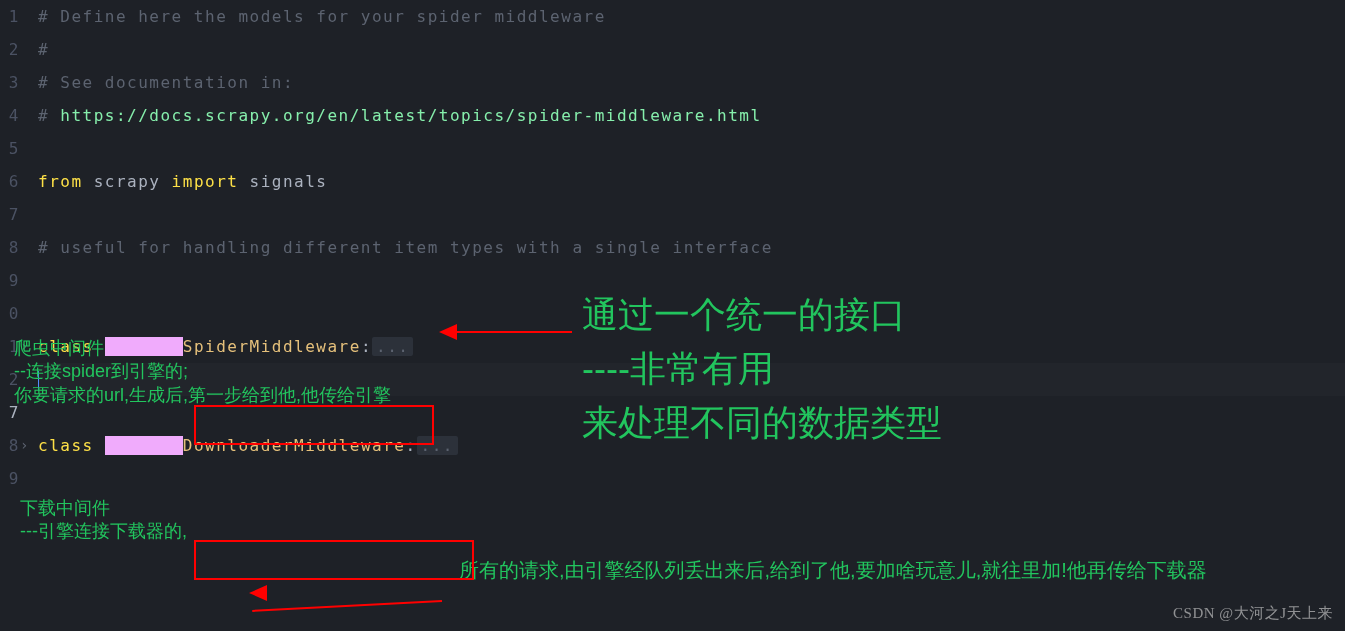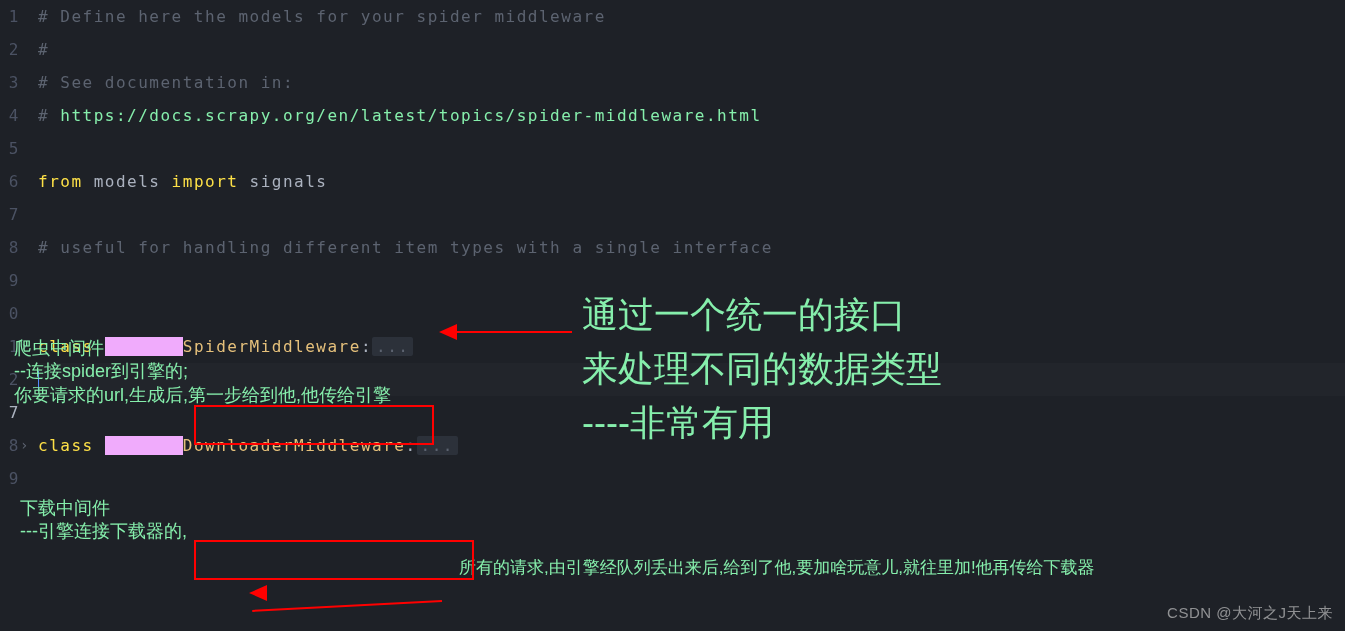--- a/index.html
+++ b/index.html
@@ -73,35 +73,35 @@
       background: #528bff;
       vertical-align: middle;
     }
     .current-line-num {
       color: #abb2bf !important;
     }
     
     
     .annotation {
       position: absolute;
-      color: #86efac;
+      color: #22c55e;
       font-family: 'Microsoft YaHei', sans-serif;
       letter-spacing: 0;
       pointer-events: none;
     }
     .big-text {
       font-size: 36px;
       line-height: 1.5;
     }
     .small-text {
       font-size: 18px;
       line-height: 1.3;
     }
     .tiny-text {
-      font-size: 17px;
+      font-size: 20px;
       line-height: 1.35;
     }
     .red-box {
       position: absolute;
       border: 2px solid #ff0000;
       pointer-events: none;
     }
     .arrow {
       position: absolute;
       pointer-events: none;
@@ -121,21 +121,21 @@
     }
     .masked {
       background: #f0abfc;
       color: transparent;
     }
     .watermark {
       position: absolute;
       bottom: 8px;
       right: 12px;
       color: rgba(220,220,220,0.6);
-      font-family: Liberation Sans, sans-serif;
+      font-family: Liberation Serif, serif;
       font-size: 15px;
       letter-spacing: 0.5px;
       text-align: center;
     }
   </style>
 </head>
 <body>
 
 <div class="editor">
   <div class="gutter">
@@ -154,36 +154,36 @@
     <div class="gutter-line current-line-num">7</div>
     <div class="gutter-line">8</div>
     <div class="gutter-line">9</div>
   </div>
   <div class="code-area">
     <div class="code-line"><span class="comment"># Define here the models for your spider middleware</span></div>
     <div class="code-line"><span class="comment">#</span></div>
     <div class="code-line"><span class="comment"># See documentation in:</span></div>
     <div class="code-line"><span class="comment"># </span><span class="link">https://docs.scrapy.org/en/latest/topics/spider-middleware.html</span></div>
     <div class="code-line"></div>
-    <div class="code-line"><span class="keyword">from</span> <span class="identifier">models</span> <span class="keyword">import</span> <span class="identifier">signals</span></div>
+    <div class="code-line"><span class="keyword">from</span> <span class="identifier">scrapy</span> <span class="keyword">import</span> <span class="identifier">signals</span></div>
     <div class="code-line"></div>
     <div class="code-line"><span class="comment"># useful for handling different item types with a single interface</span></div>
     <div class="code-line"></div>
     <div class="code-line"></div>
     <div class="code-line"><span class="fold-chevron">›</span><span class="keyword">class</span> <span class="classname"><span class="masked">J██iEnd</span><span>SpiderMiddleware</span></span><span>:</span><span class="fold-dots">...</span></div>
     <div class="code-line cursor-line"><span class="cursor"></span></div>
     <div class="code-line"></div>
     <div class="code-line"><span class="fold-chevron">›</span><span class="keyword">class</span> <span class="classname"><span class="masked">J██iEnd</span><span>DownloaderMiddleware</span></span><span>:</span><span class="fold-dots">...</span></div>
   </div>
 </div>
 
 <div class="annotation big-text" style="top:288px; left:582px;">
   <div>通过一个统一的接口</div>
+  <div>----非常有用</div>
   <div>来处理不同的数据类型</div>
-  <div>----非常有用</div>
 </div>
 
 <div class="arrow" style="top:324px; left:442px; width:130px;">
   <div class="arrow-line" style="left:0; top:7px; width:130px;"></div>
   <div class="arrow-head-left" style="left:-3px; top:0;"></div>
 </div>
 
 <div class="annotation small-text" style="top:337px; left:14px;">
   <div>爬虫中间件</div>
   <div>--连接spider到引擎的;</div>

